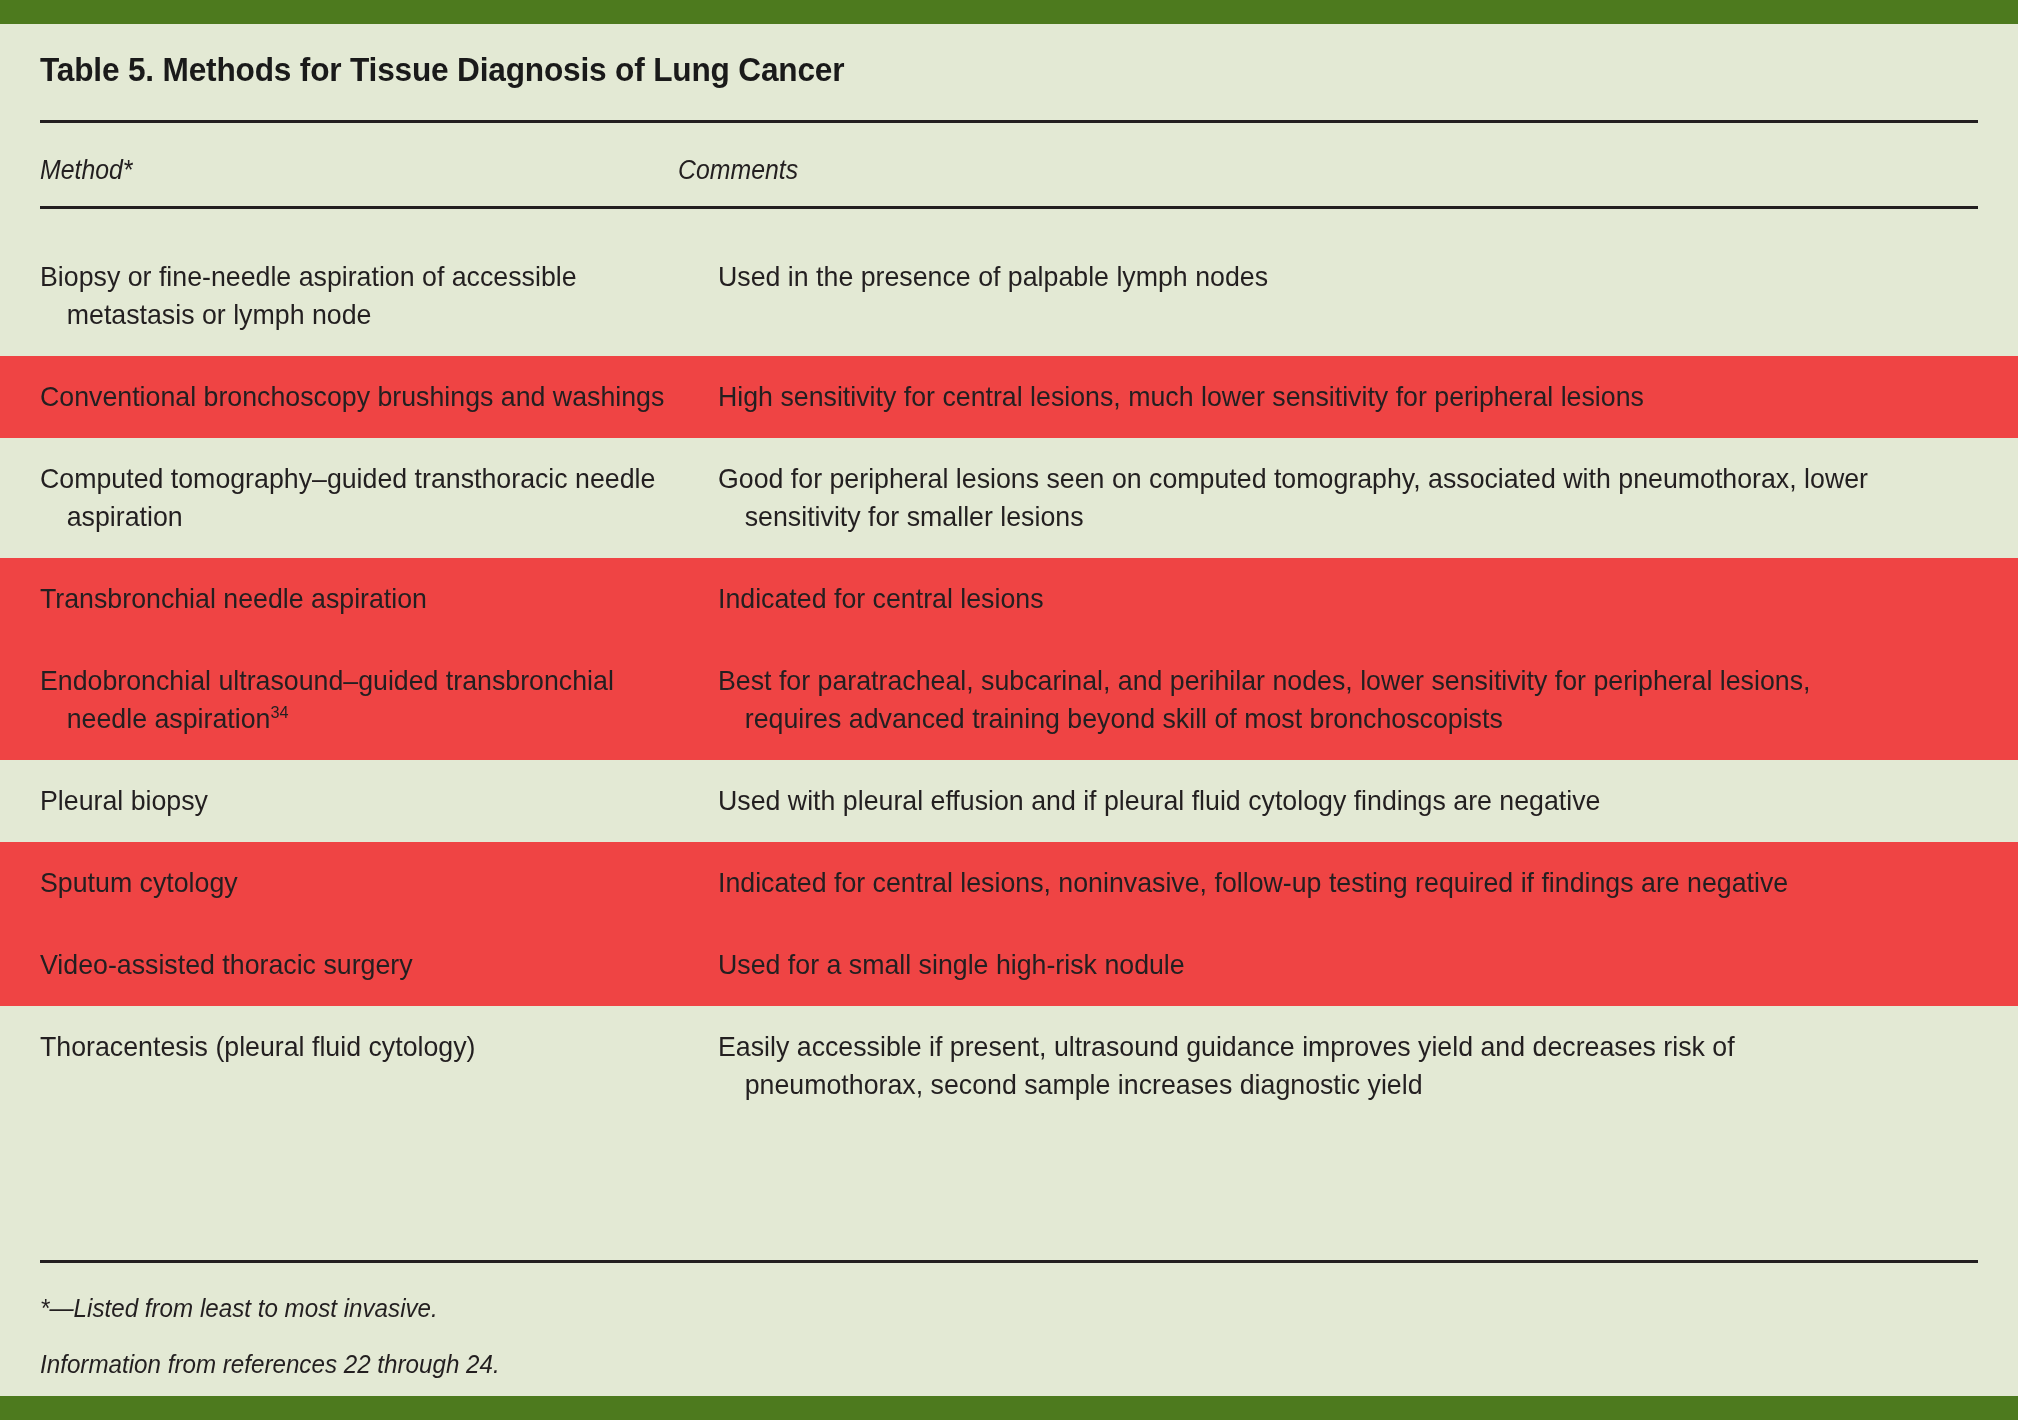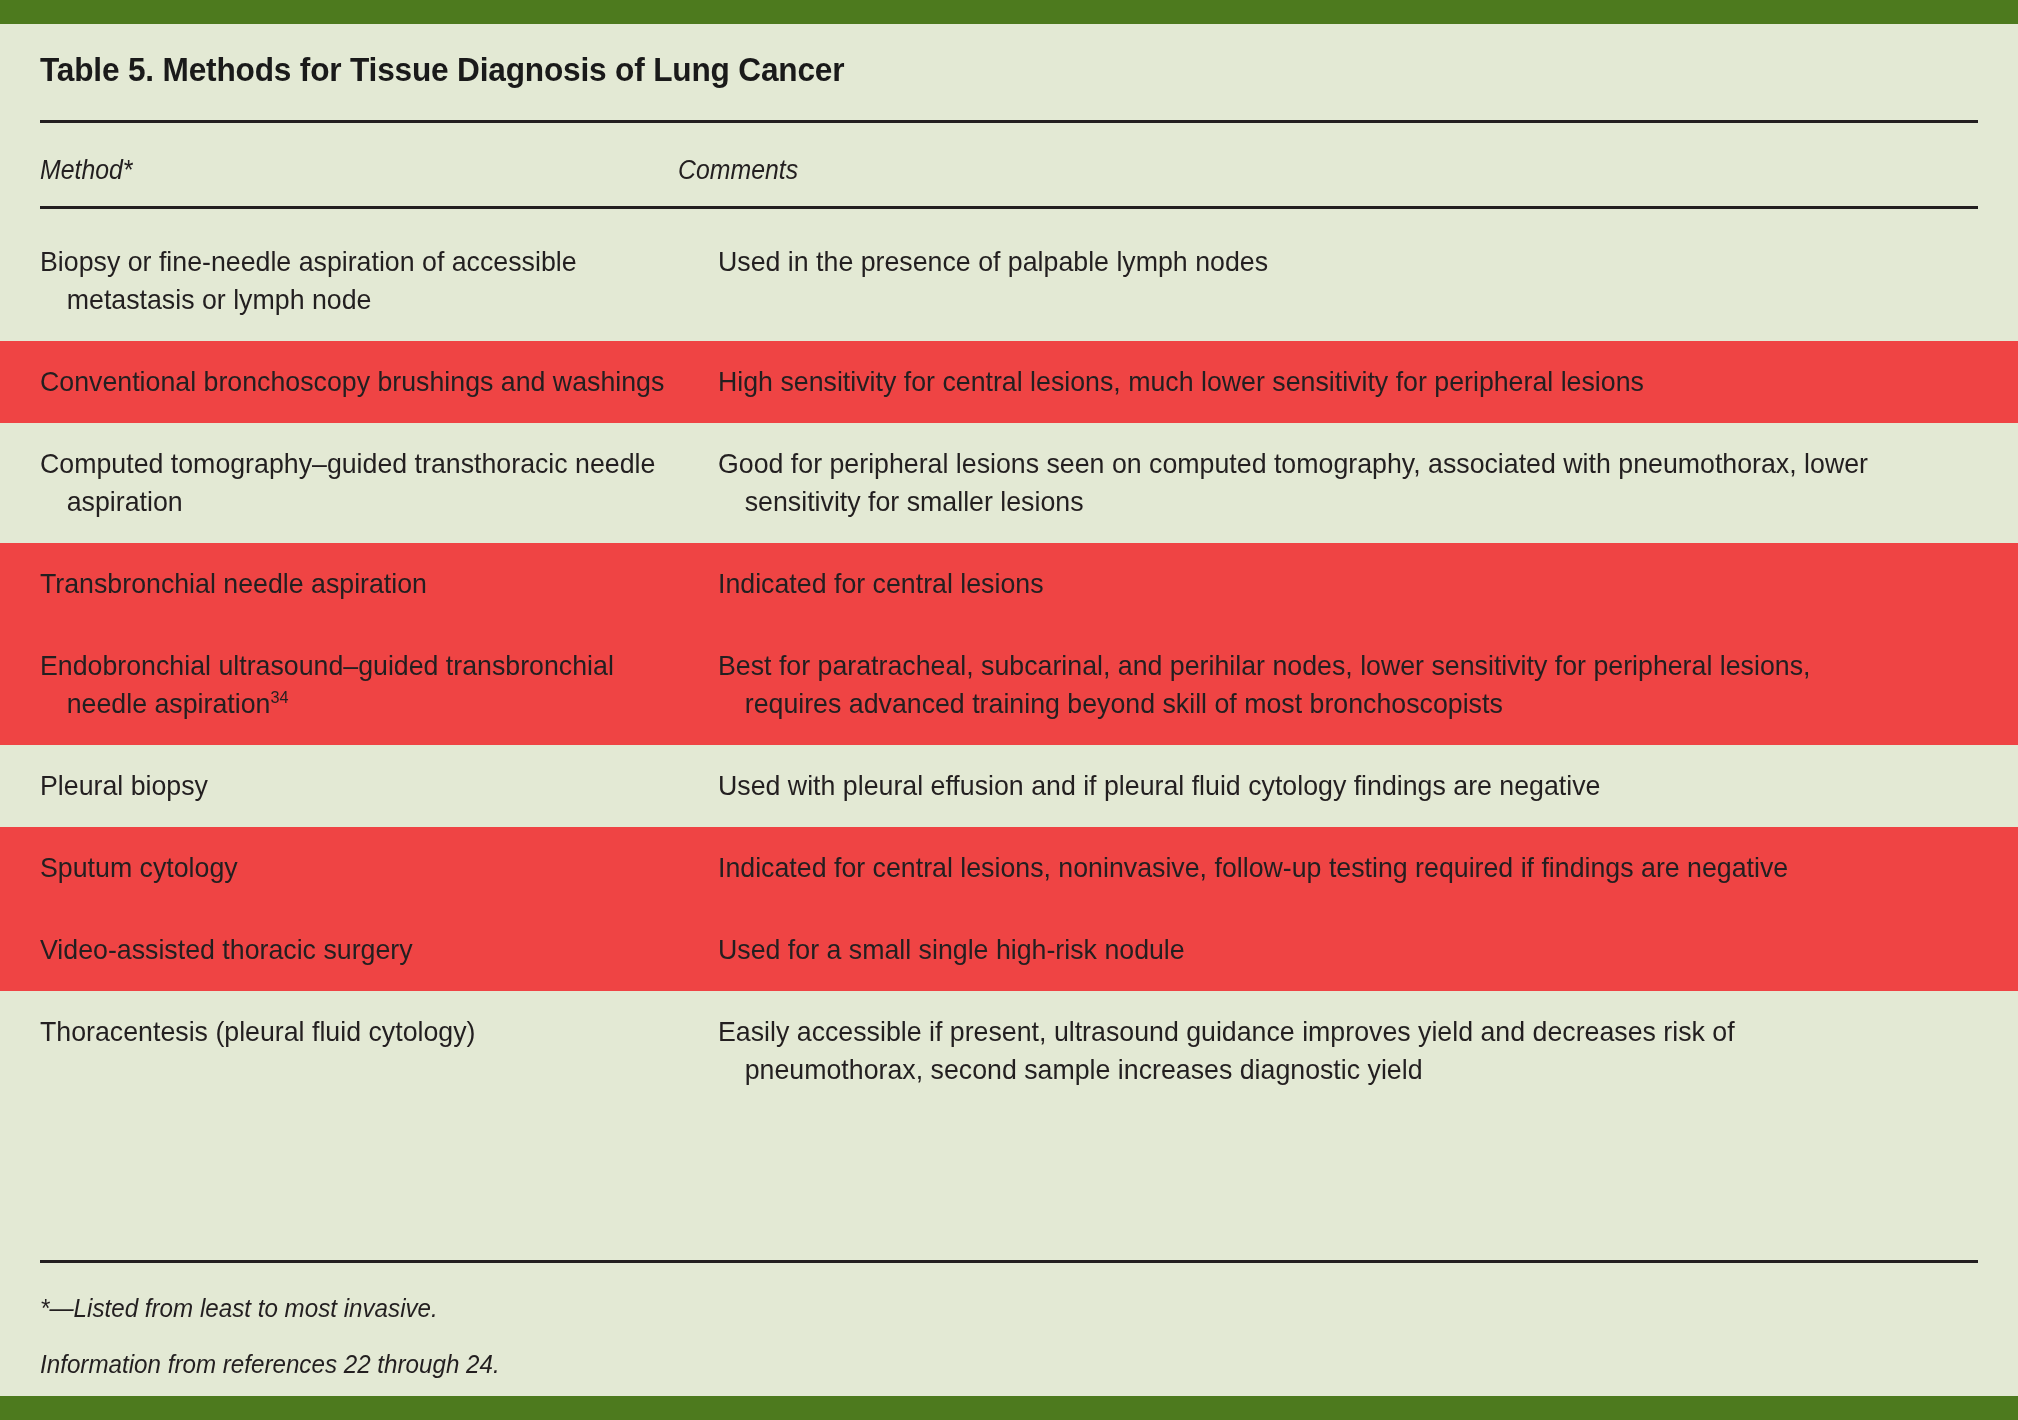--- a/index.html
+++ b/index.html
@@ -81,21 +81,21 @@
     transform: scaleX(0.92);
     transform-origin: left top;
     white-space: nowrap;
   }
   .col-head.method { left: 40px; }
   .col-head.comments { left: 678px; }
 
   .rows {
     position: absolute;
     left: 0;
-    top: 221px;
+    top: 236px;
     width: 2018px;
   }
 
   .row {
     position: relative;
     width: 2018px;
     box-sizing: border-box;
     display: flex;
     align-items: flex-start;
   }

